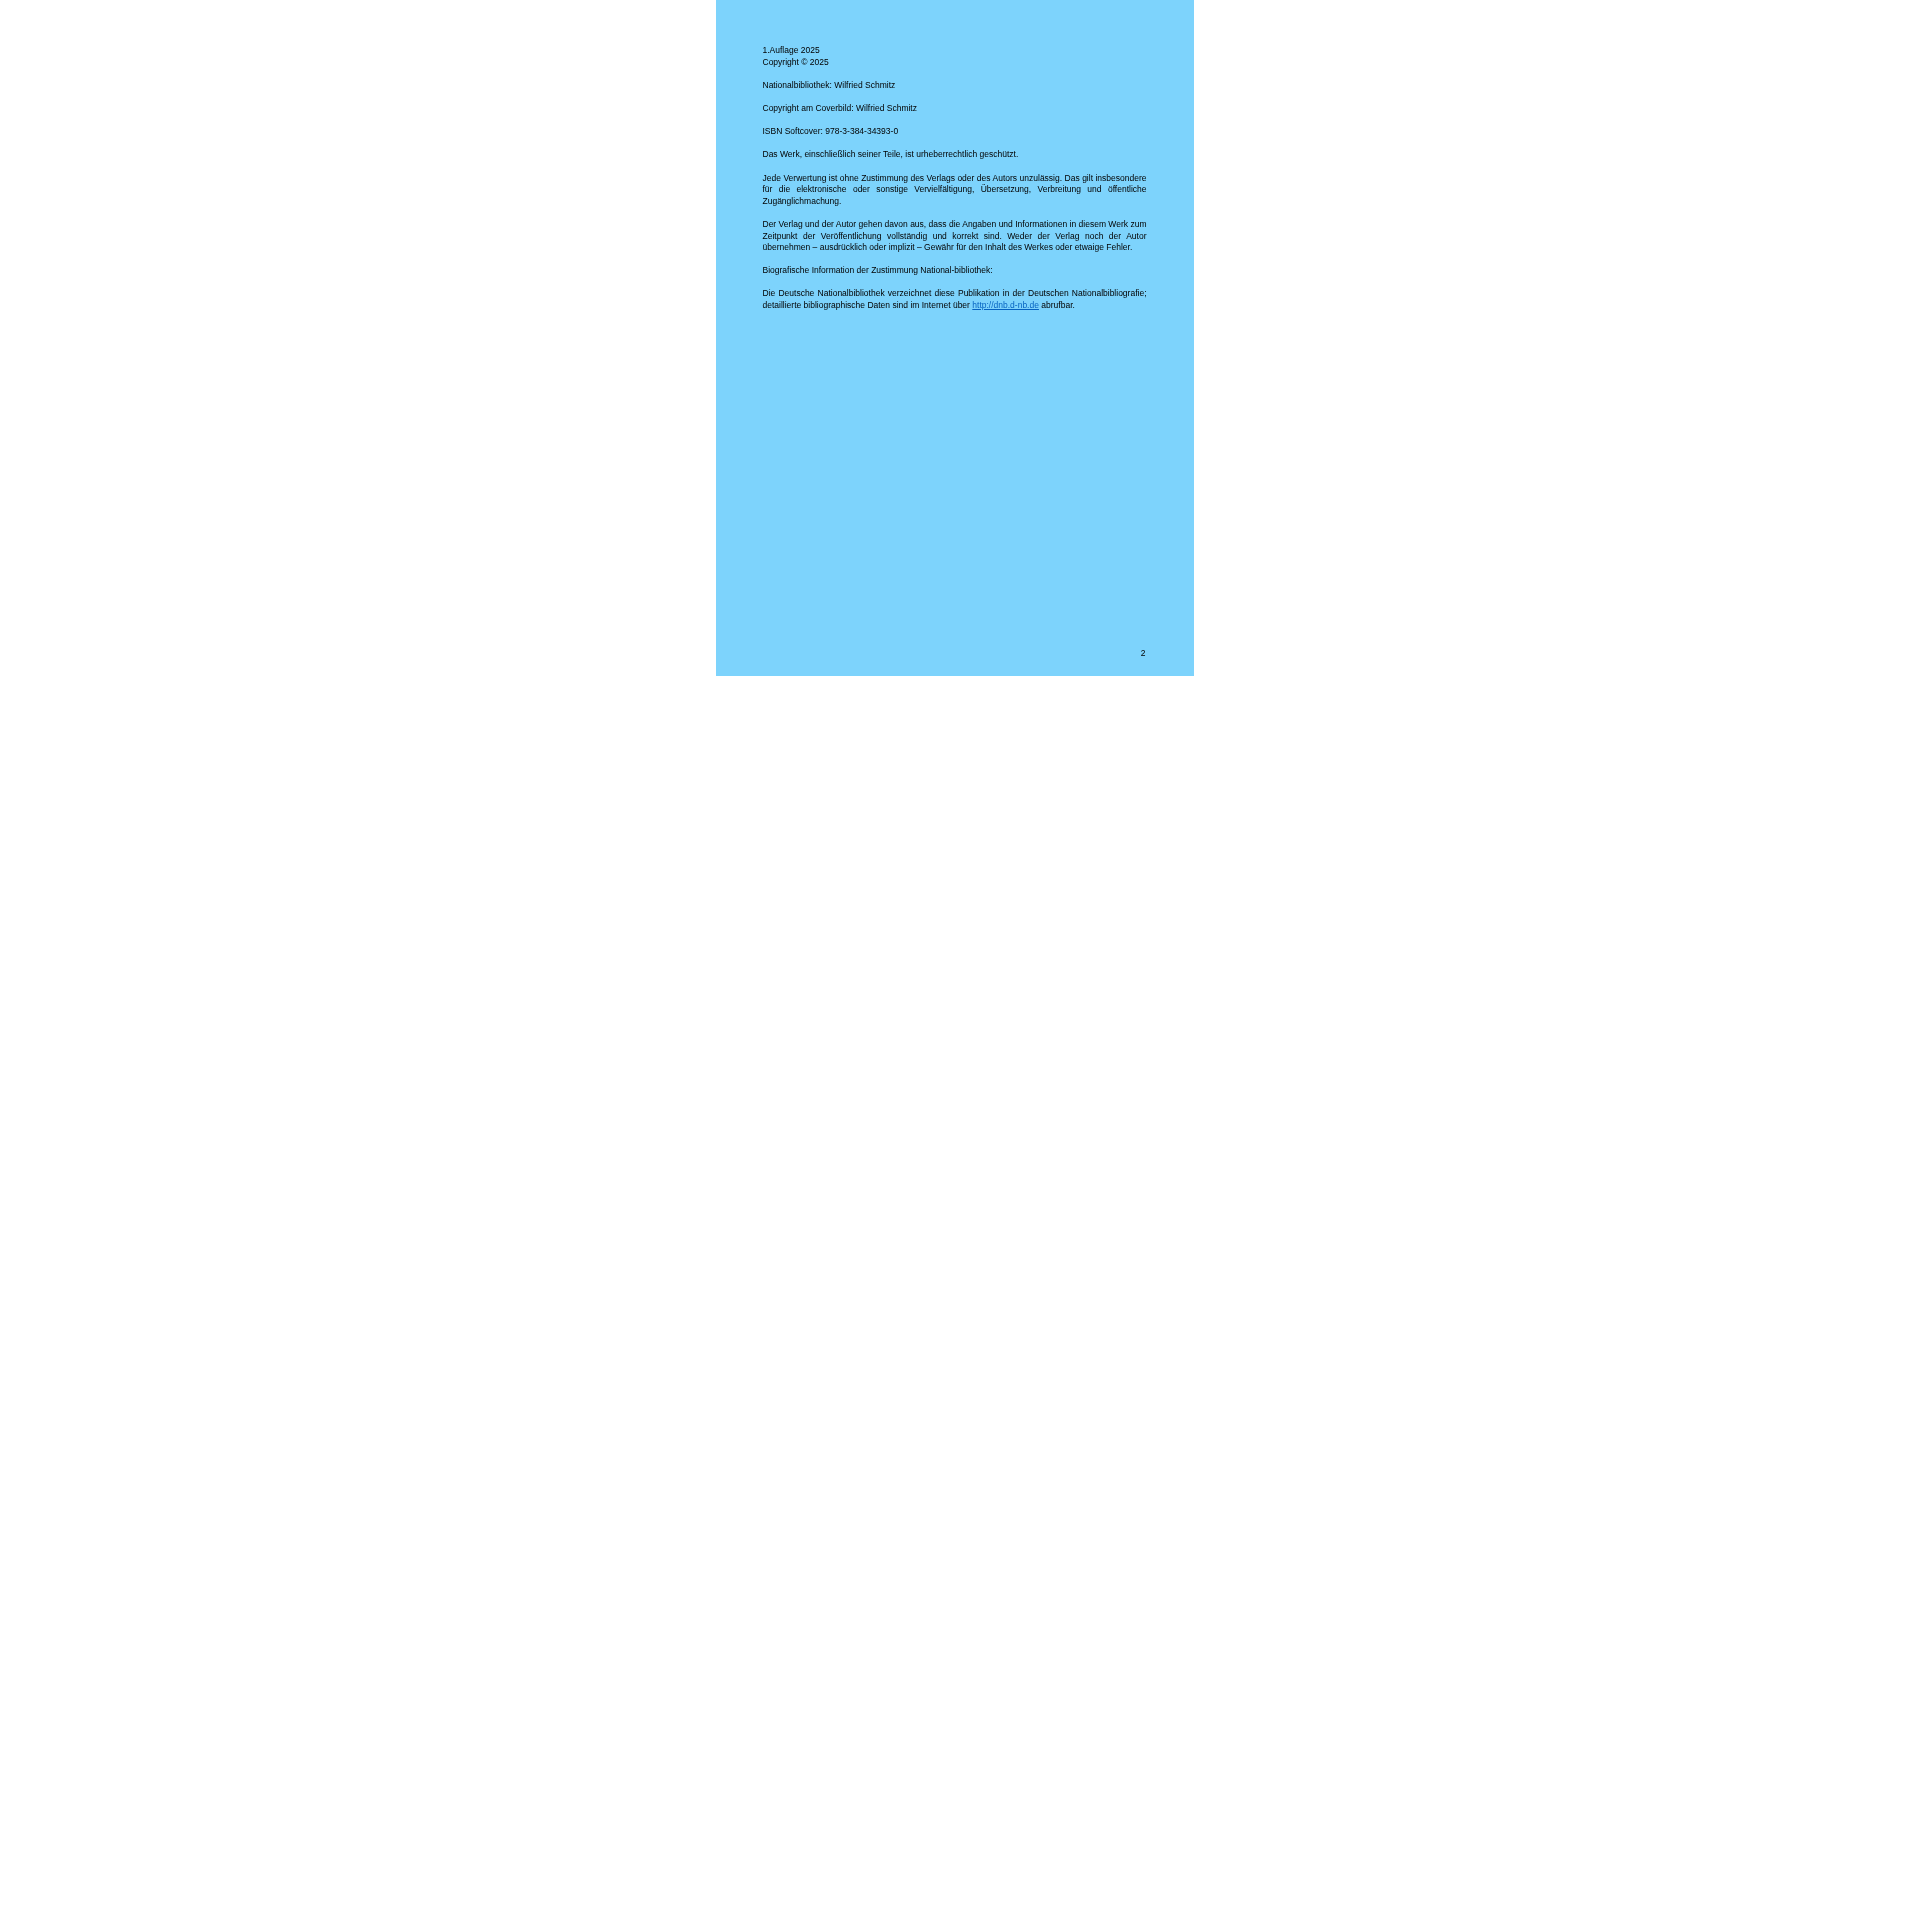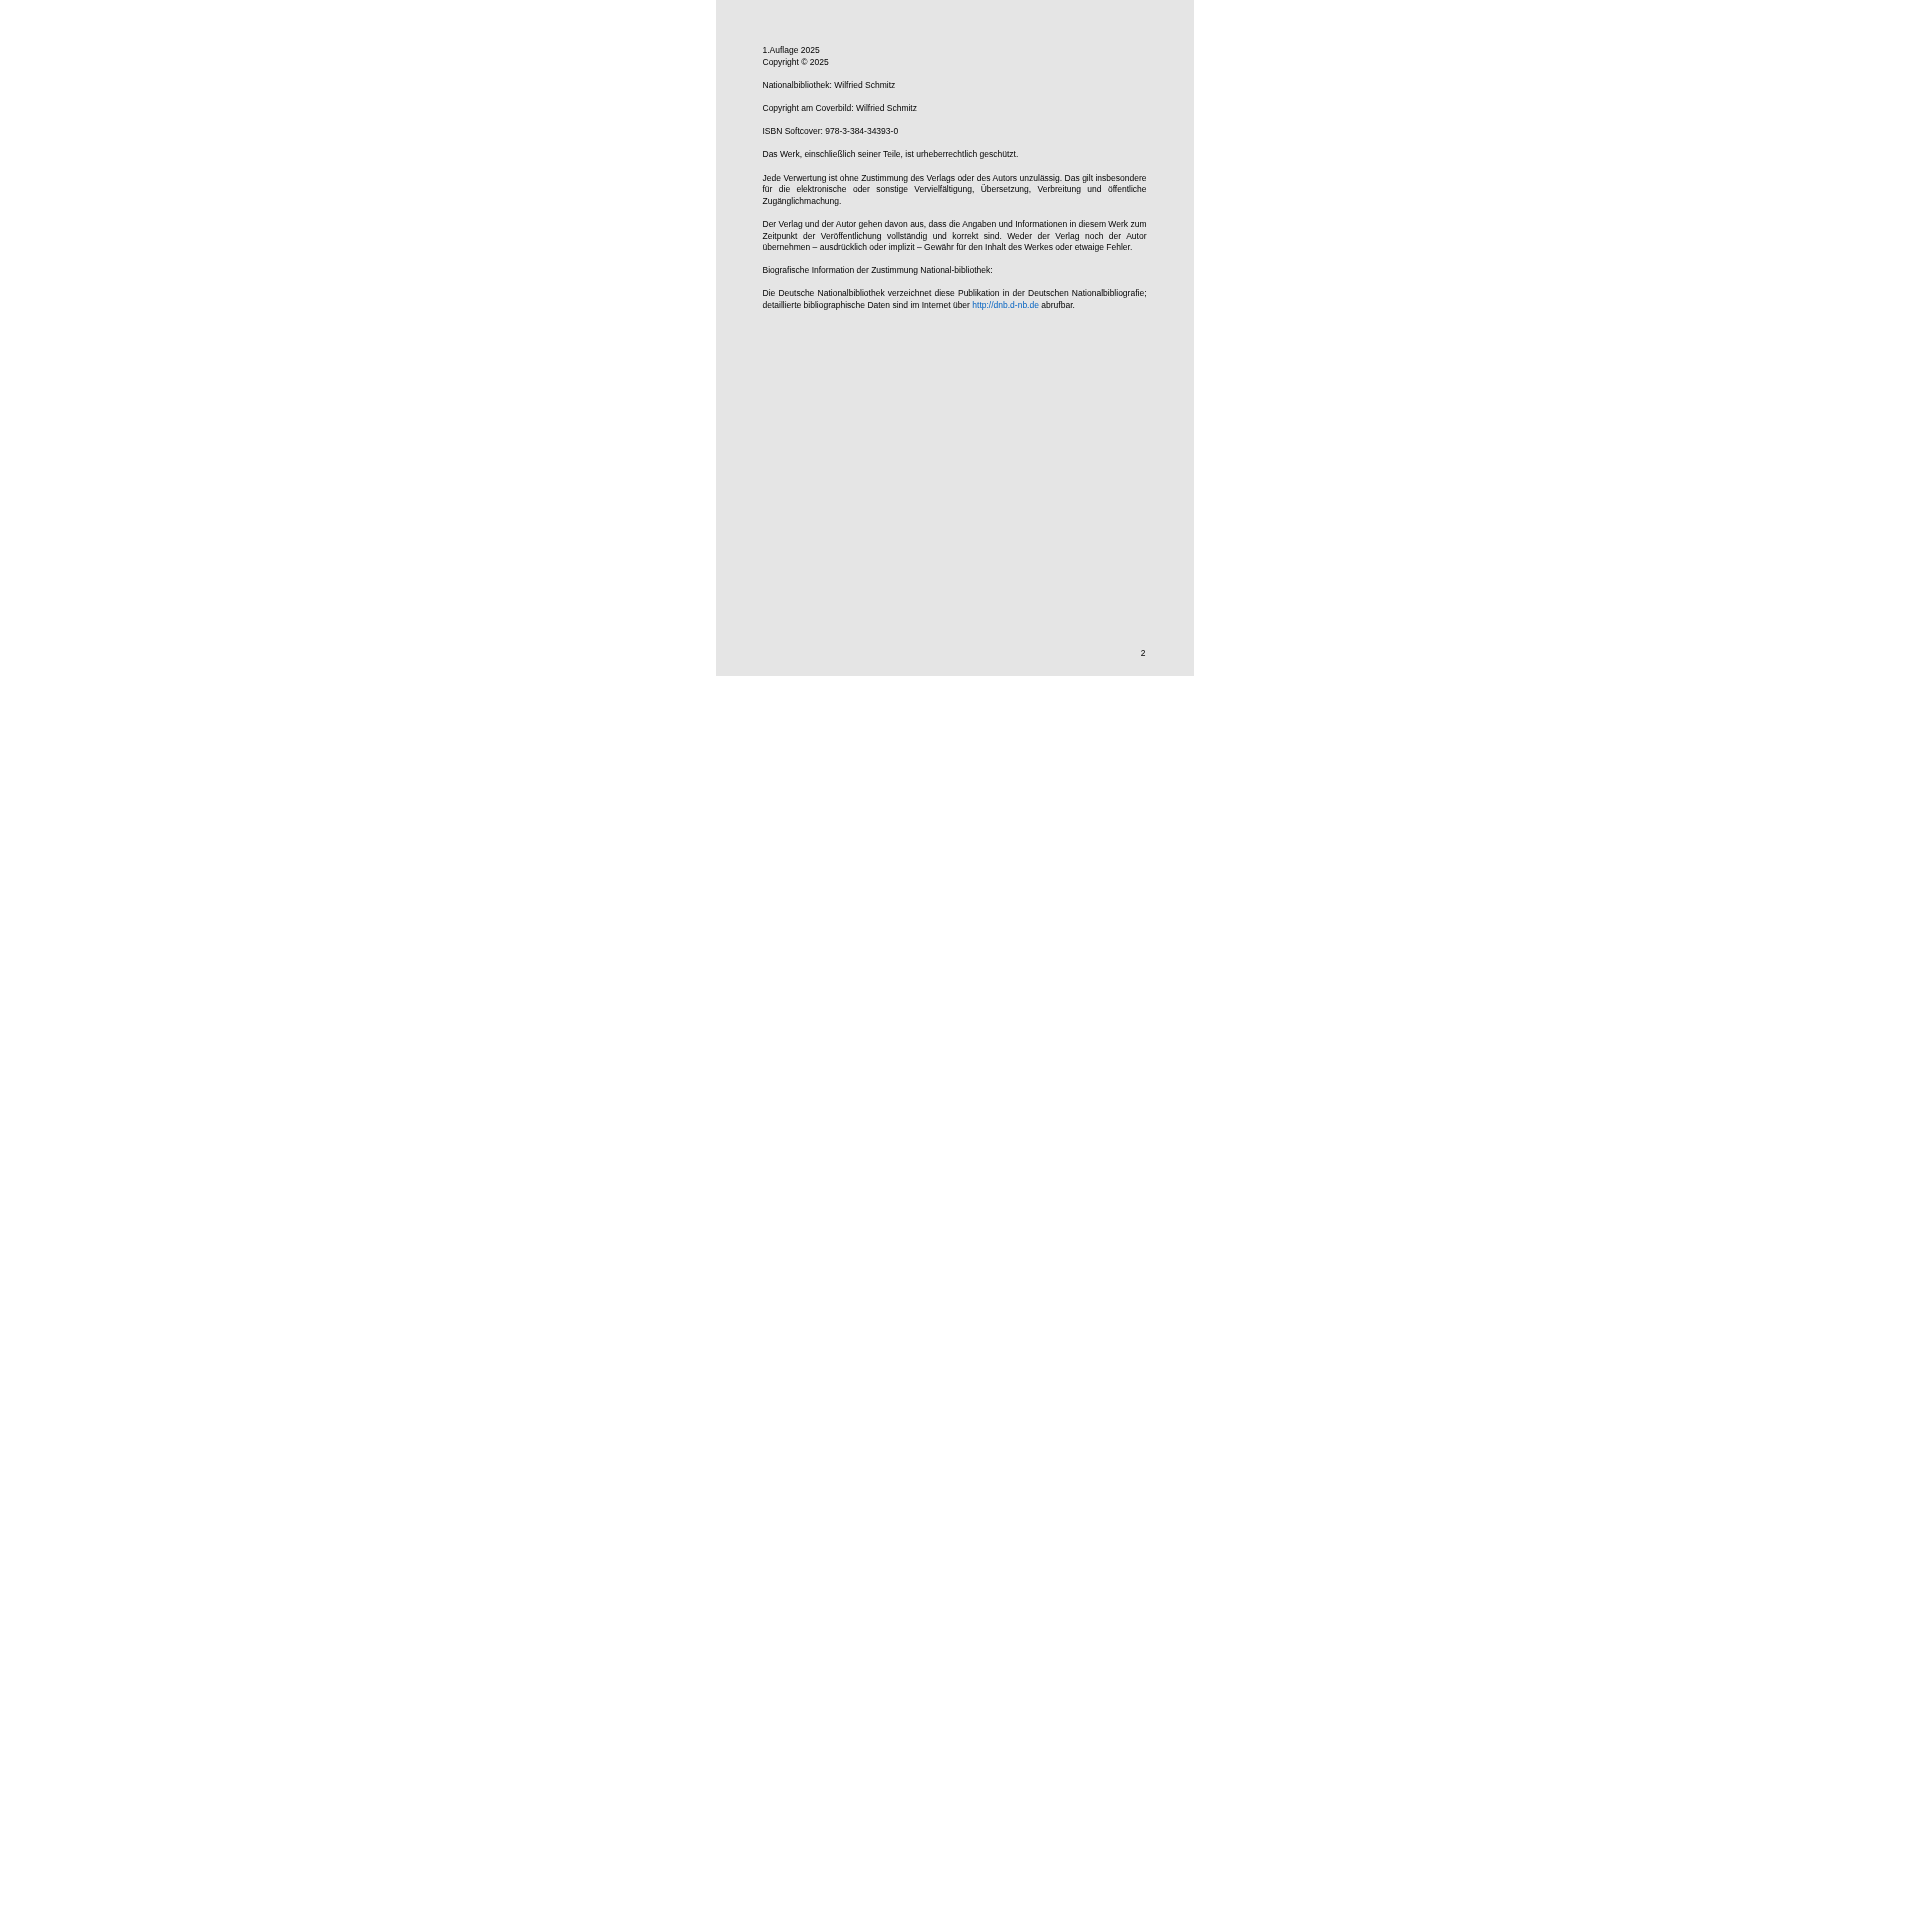--- a/index.html
+++ b/index.html
@@ -9,41 +9,42 @@
   }
   body {
     font-family: "Liberation Sans", "DejaVu Sans", sans-serif;
     color: #000000;
   }
   .page {
     position: relative;
     width: 478px;
     height: 676px;
     margin: 0 auto;
-    background: #e5e5e5;
+    background: #7dd3fc;
     box-sizing: border-box;
     padding: 45px 47px 0 47px;
   }
   .para {
     font-size: 8.5px;
     line-height: 11.6px;
     margin: 0 0 11.6px 0;
     white-space: pre-line;
   }
   .para.tight {
     margin-bottom: 0;
   }
   .para.justified {
     text-align: justify;
   }
   .block-gap {
     margin-top: 11.6px;
   }
   a.doc-link {
     color: #0563c1;
+    text-decoration: underline;
     cursor: pointer;
     margin-top: 23px;
   }
   .page-number {
     position: absolute;
     right: 48px;
     bottom: 16px;
     font-size: 8.5px;
     line-height: 11.6px;
   }

